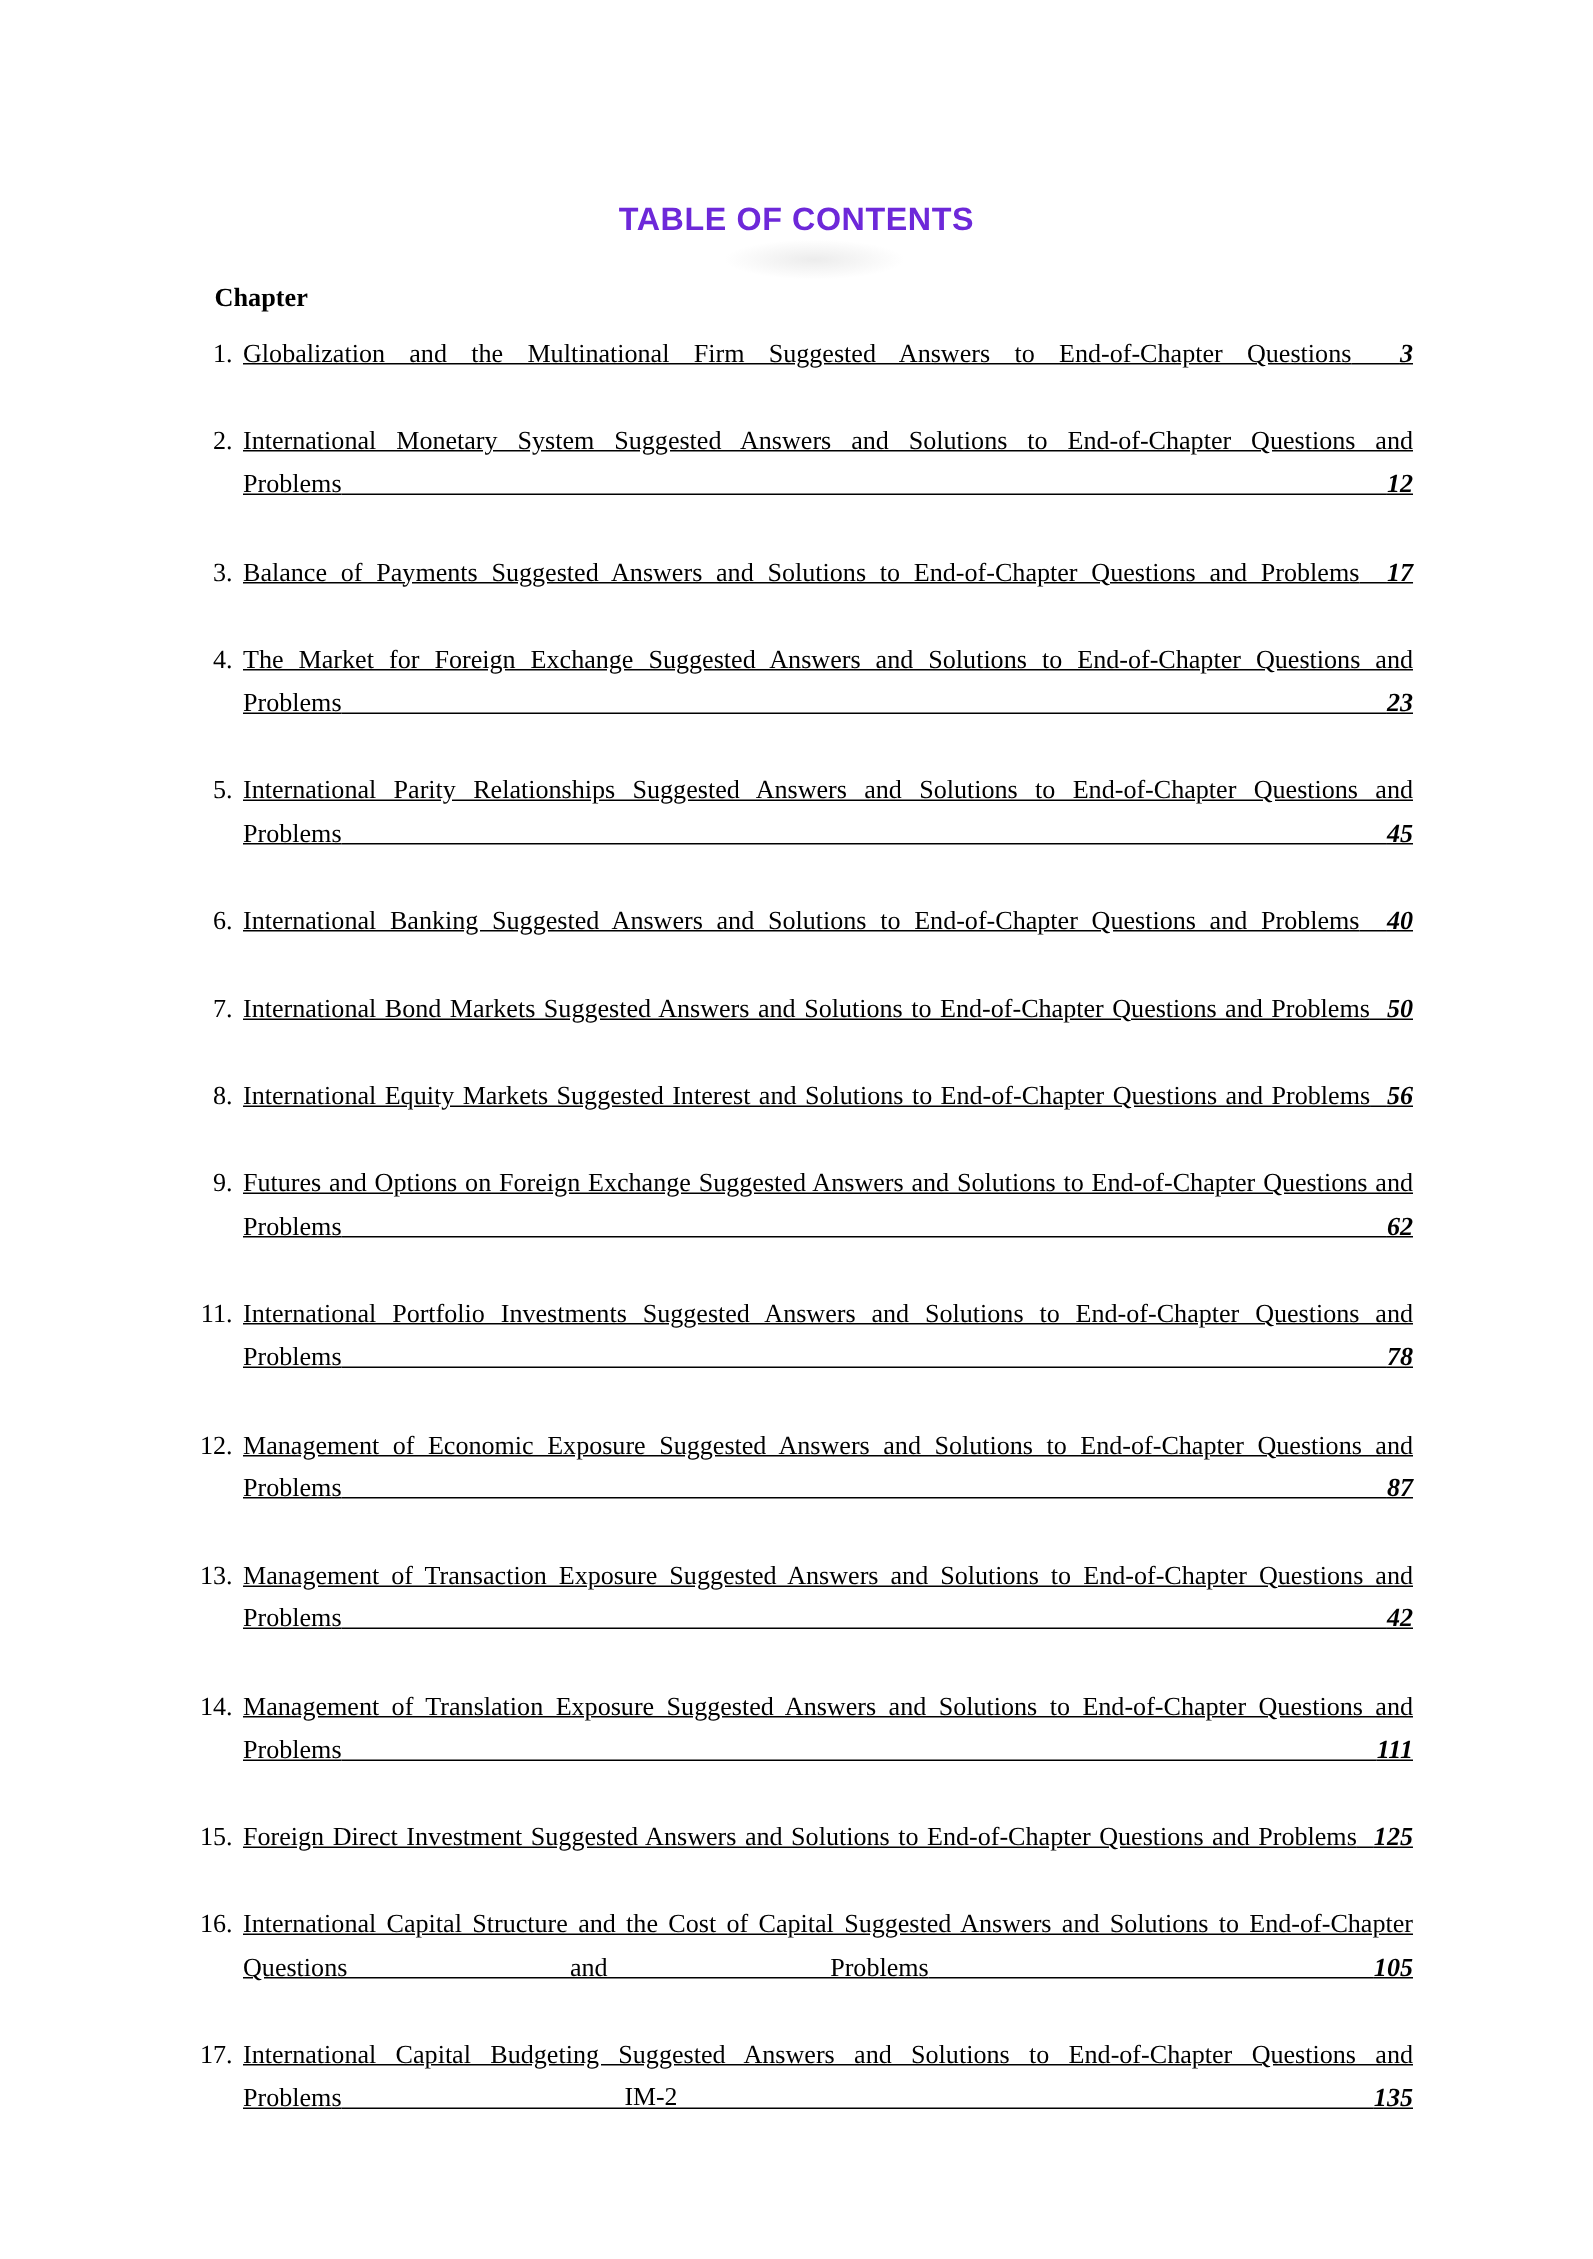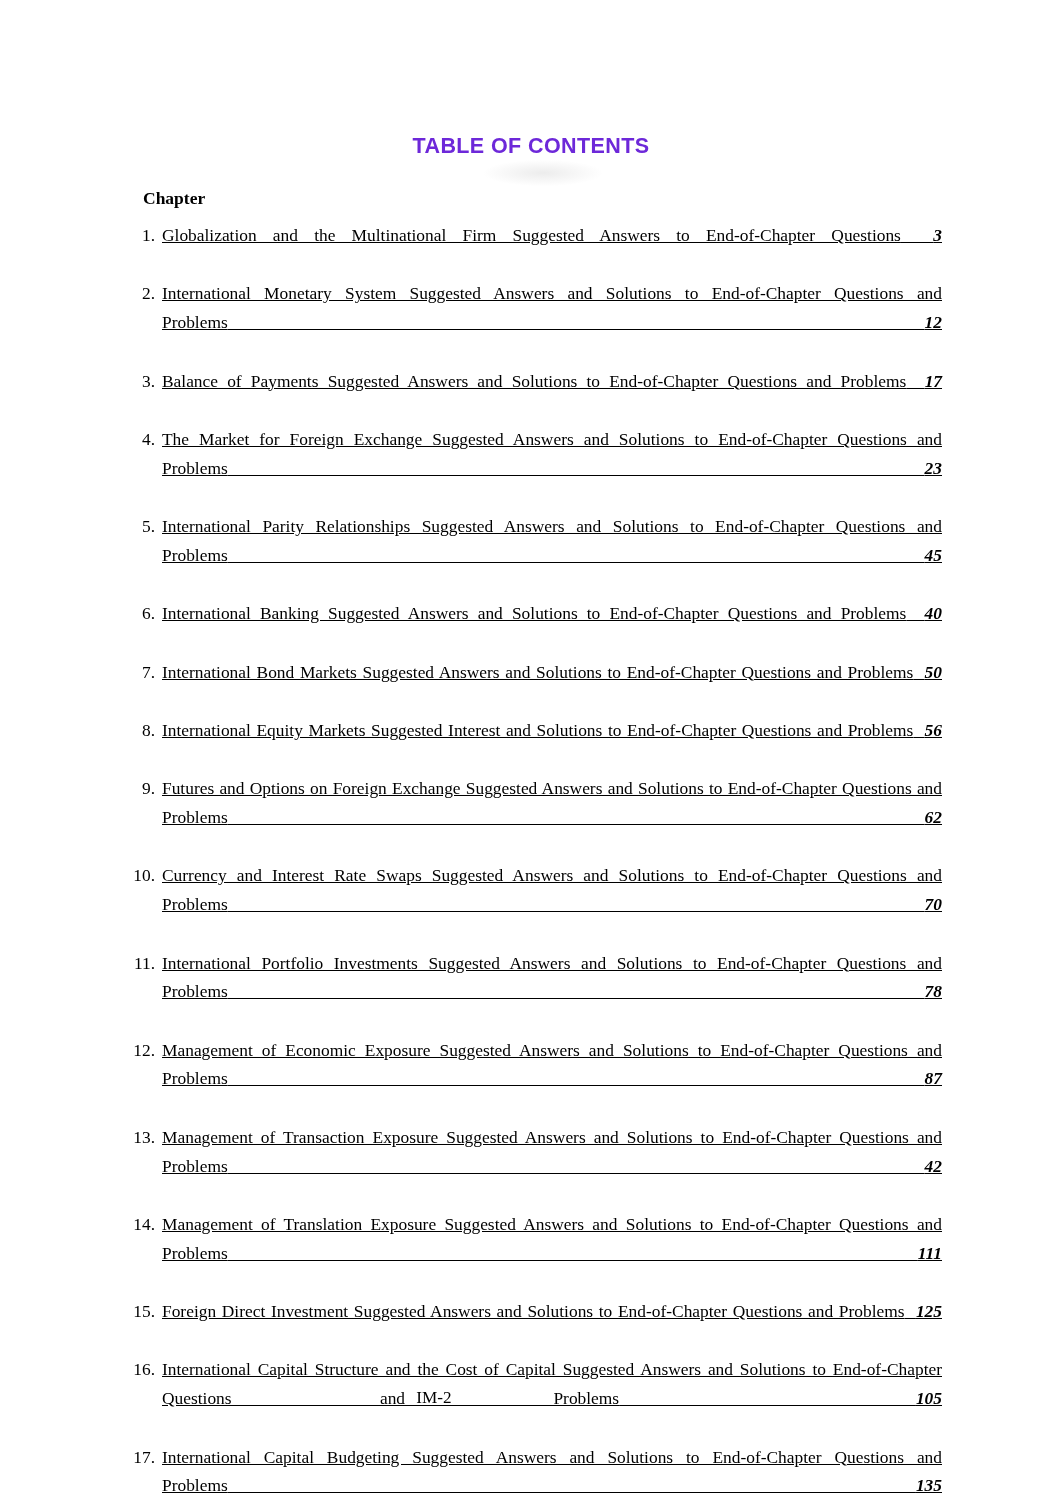--- a/index.html
+++ b/index.html
@@ -150,24 +150,20 @@
       </div>
       <div class="toc-entry">
         <span class="toc-num">8.</span>
         <span class="toc-body"><span>International Equity Markets Suggested Interest and Solutions to End-of-Chapter Questions and Problems</span><span class="sp">&nbsp;&nbsp;</span><span class="toc-page">56</span></span>
       </div>
       <div class="toc-entry">
         <span class="toc-num">9.</span>
         <span class="toc-body"><span>Futures and Options on Foreign Exchange Suggested Answers and Solutions to End-of-Chapter Questions and Problems</span><span class="sp">&nbsp;&nbsp;</span><span class="toc-page">62</span></span>
       </div>
       <div class="toc-entry">
-        <span class="toc-num">10.</span>
-        <span class="toc-body"><span>Currency and Interest Rate Swaps Suggested Answers and Solutions to End-of-Chapter Questions and Problems</span><span class="sp">&nbsp;&nbsp;</span><span class="toc-page">70</span></span>
-      </div>
-      <div class="toc-entry">
         <span class="toc-num">11.</span>
         <span class="toc-body"><span>International Portfolio Investments Suggested Answers and Solutions to End-of-Chapter Questions and Problems</span><span class="sp">&nbsp;&nbsp;</span><span class="toc-page">78</span></span>
       </div>
       <div class="toc-entry">
         <span class="toc-num">12.</span>
         <span class="toc-body"><span>Management of Economic Exposure Suggested Answers and Solutions to End-of-Chapter Questions and Problems</span><span class="sp">&nbsp;&nbsp;</span><span class="toc-page">87</span></span>
       </div>
       <div class="toc-entry">
         <span class="toc-num">13.</span>
         <span class="toc-body"><span>Management of Transaction Exposure Suggested Answers and Solutions to End-of-Chapter Questions and Problems</span><span class="sp">&nbsp;&nbsp;</span><span class="toc-page">42</span></span>

